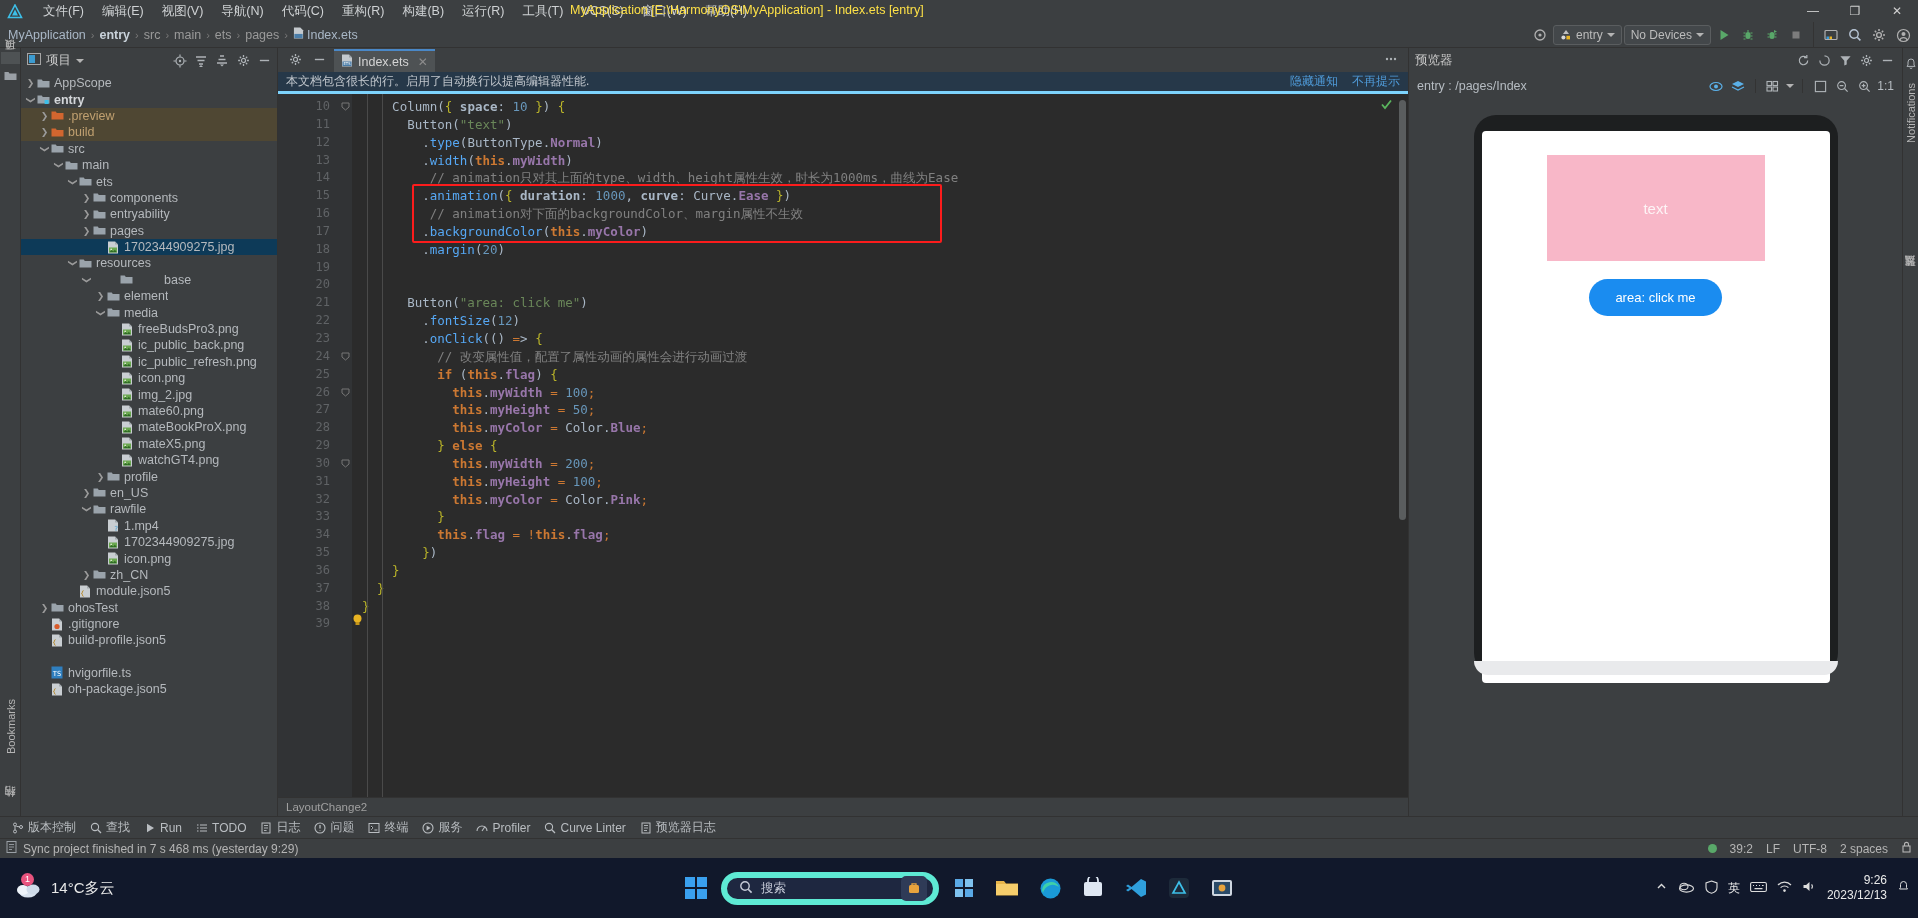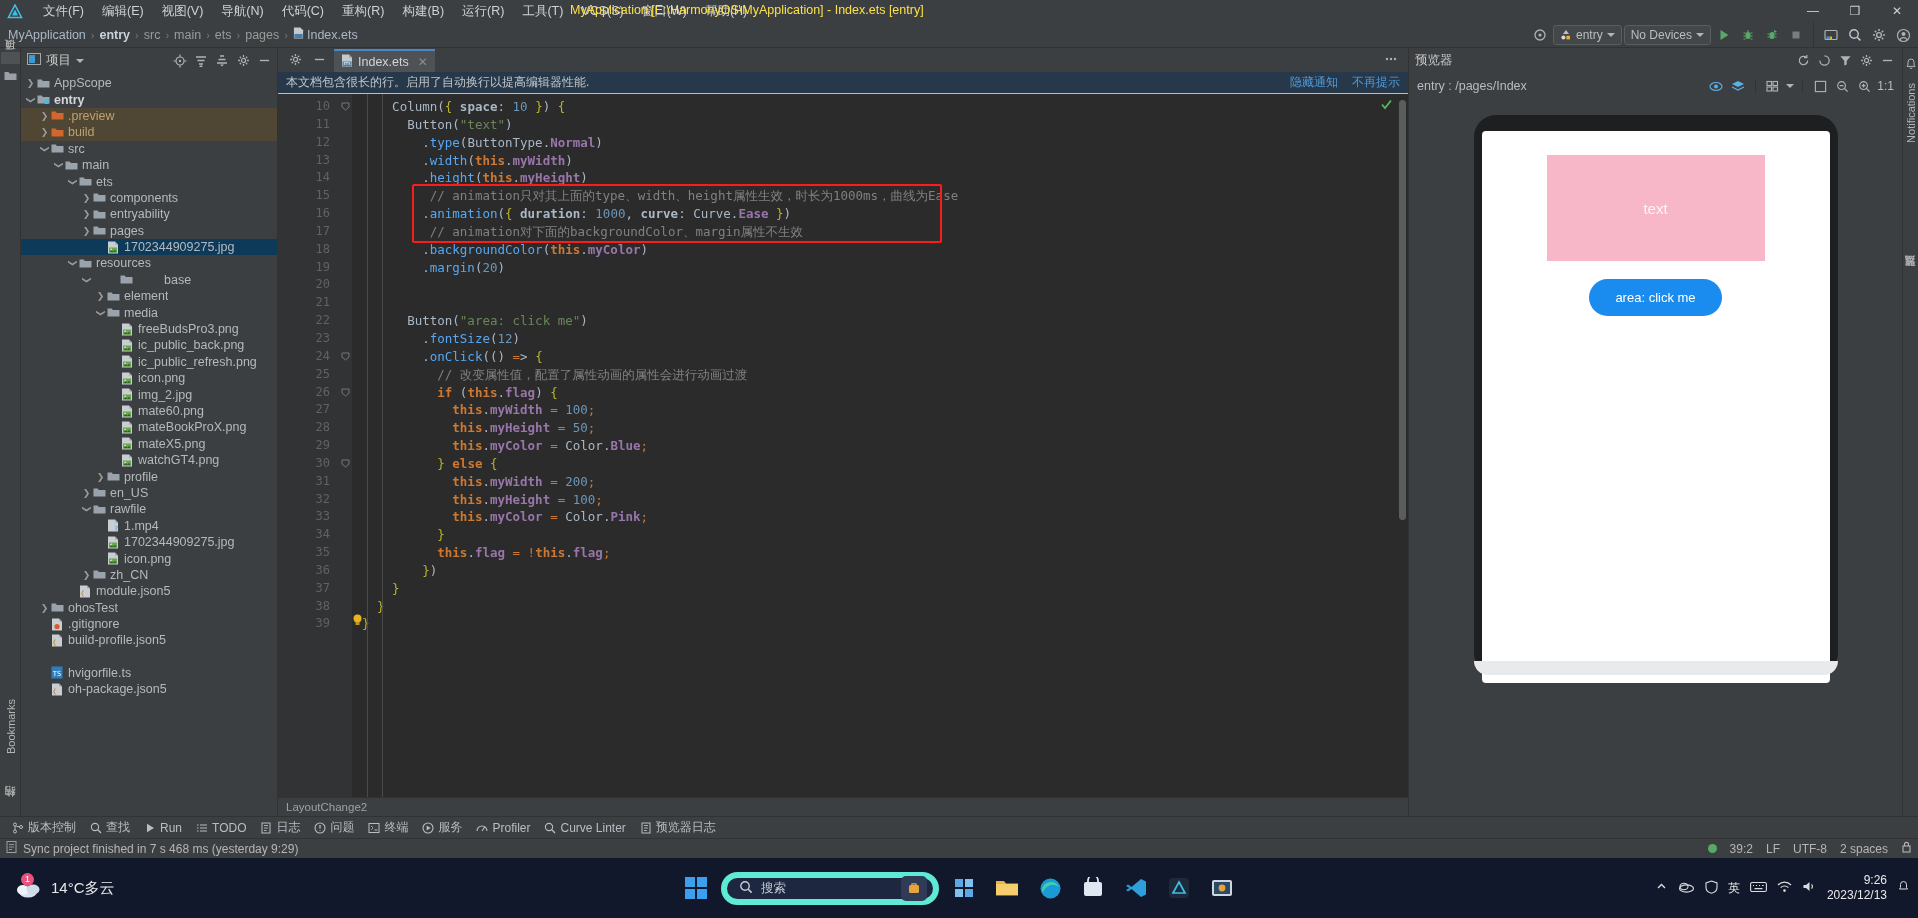--- a/index.html
+++ b/index.html
@@ -60,21 +60,21 @@
   .nlabel.orange { color:#c0a070; }
 
   
   .editorwrap { flex:1 1 auto; display:flex; flex-direction:column; min-width:0; background:#2b2b2b; }
   .tabsrow { height:24px; background:#3c3f41; display:flex; align-items:flex-end; position:relative; }
   .tabsrow .lead { display:flex; align-items:center; gap:6px; padding:0 8px 4px 8px; }
   .etab { height:23px; display:flex; align-items:center; gap:5px; padding:0 7px; background:#4e5254; border-top:2px solid #4a88c7; color:#d4d4d4; font-size:12.5px; }
   .etab .x { color:#8d8d8d; font-size:12px; margin-left:4px; }
   .tabsrow .trail { margin-left:auto; display:flex; align-items:center; padding:0 8px 4px 0; }
 
-  .notif { height:22px; background:#263849; display:flex; align-items:center; padding:0 8px; color:#c0c6cc; font-size:12px; border-bottom:1px solid #7dd3fc;}
+  .notif { height:22px; background:#263849; display:flex; align-items:center; padding:0 8px; color:#c0c6cc; font-size:12px; border-bottom:3px solid #7dd3fc;}
   .notif .links { margin-left:auto; display:flex; gap:14px; }
   .notif a { color:#4f9bd9; text-decoration:none; font-size:12px; }
 
   .codearea { flex:1 1 auto; display:flex; position:relative; overflow:hidden; background:#2b2b2b; font-family:"DejaVu Sans Mono","Liberation Mono",monospace; font-size:12.5px; }
   .gutter { width:60px; flex:0 0 60px; background:#313335; color:#606366; text-align:right; padding-top:4px; position:relative; }
   .gline { height:17.85px; line-height:17.85px; padding-right:8px; font-size:12px; }
   .foldcol { width:14px; flex:0 0 14px; background:#313335; padding-top:4px; }
   .fold { height:17.85px; display:flex; align-items:center; justify-content:center; color:#787878; font-size:9px; }
   .codelines { flex:1 1 auto; padding-top:4px; padding-left:10px; position:relative; overflow:hidden; }
   .cline { height:17.85px; line-height:17.85px; white-space:pre; color:#a9b7c6; }
@@ -865,21 +865,20 @@
         <div class="codelines" id="codelines">
             <div style="position: absolute; left: 0px; top: 0px; width: 100%; height: 100%; pointer-events: none;">
               <div style="position: absolute; top: 0px; bottom: 0px; width: 1px; background: rgb(74, 74, 74); left: 15px;"></div>
               <div style="position: absolute; top: 0px; bottom: 0px; width: 1px; background: rgb(74, 74, 74); left: 30px;"></div>
             </div>
           <div class="redbox" id="redbox" style="top: 90.25px; height: 58.55px; left: 60px; width: 530px;"></div>
         <div class="cline">    <span class="id">Column</span>(<span class="brace-y">{</span> <span class="bld">space</span>: <span class="num">10</span> <span class="brace-y">}</span>) <span class="brace-y">{</span></div>
             <div class="cline">      <span class="id">Button</span>(<span class="str">"text"</span>)</div>
             <div class="cline">        .<span class="meth">type</span>(<span class="id">ButtonType</span>.<span class="fld bld">Normal</span>)</div>
             <div class="cline">        .<span class="meth">width</span>(<span class="kw2">this</span>.<span class="fld bld">myWidth</span>)</div>
-            <div class="cline">        .<span class="meth">height</span>(<span class="kw2">this</span>.<span class="fld bld">myHeight</span>)</div>
             <div class="cline">         <span class="cmt">// animation只对其上面的type、width、height属性生效，时长为1000ms，曲线为Ease</span></div>
             <div class="cline">        .<span class="meth">animation</span>(<span class="brace-y">{</span> <span class="bld">duration</span>: <span class="num">1000</span>, <span class="bld">curve</span>: <span class="id">Curve</span>.<span class="fld bld">Ease</span> <span class="brace-y">}</span>)</div>
             <div class="cline">         <span class="cmt">// animation对下面的backgroundColor、margin属性不生效</span></div>
             <div class="cline">        .<span class="meth">backgroundColor</span>(<span class="kw2">this</span>.<span class="fld bld">myColor</span>)</div>
             <div class="cline">        .<span class="meth">margin</span>(<span class="num">20</span>)</div>
             <div class="cline"></div>
             <div class="cline"></div>
             <div class="cline">      <span class="id">Button</span>(<span class="str">"area: click me"</span>)</div>
             <div class="cline">        .<span class="meth">fontSize</span>(<span class="num">12</span>)</div>
             <div class="cline">        .<span class="meth">onClick</span>(() <span class="kw">=</span>&gt; <span class="brace-y">{</span></div>

